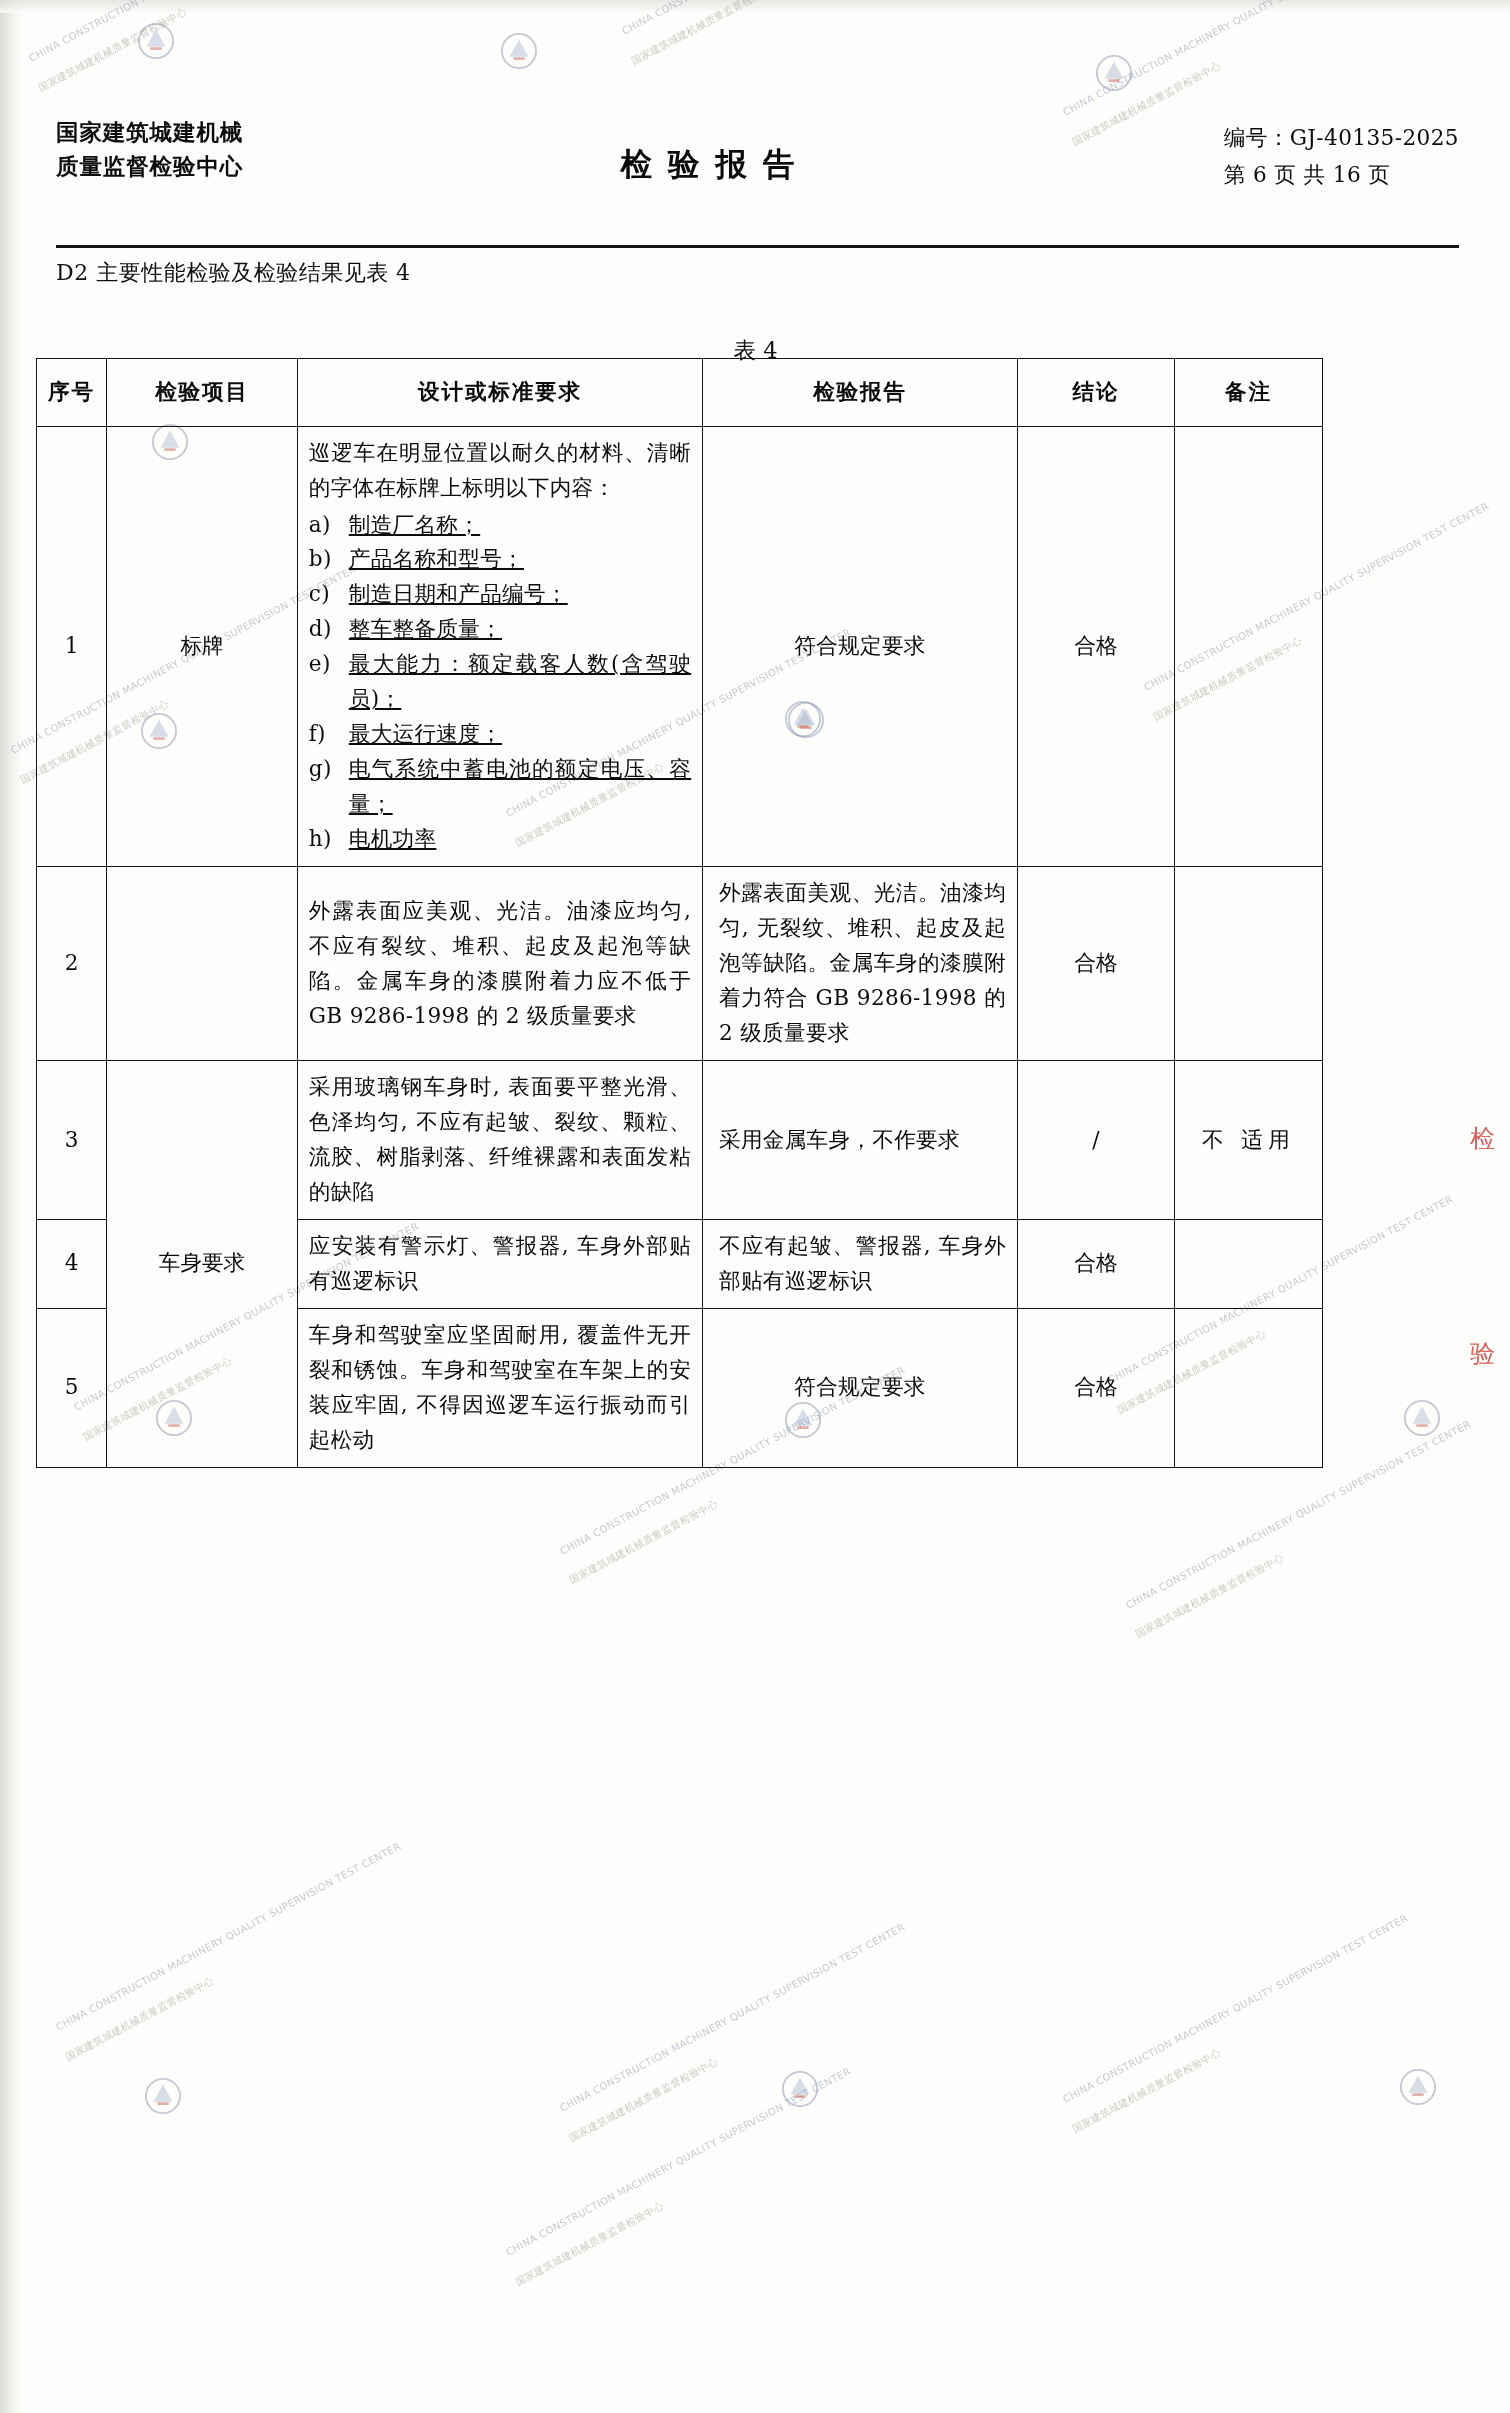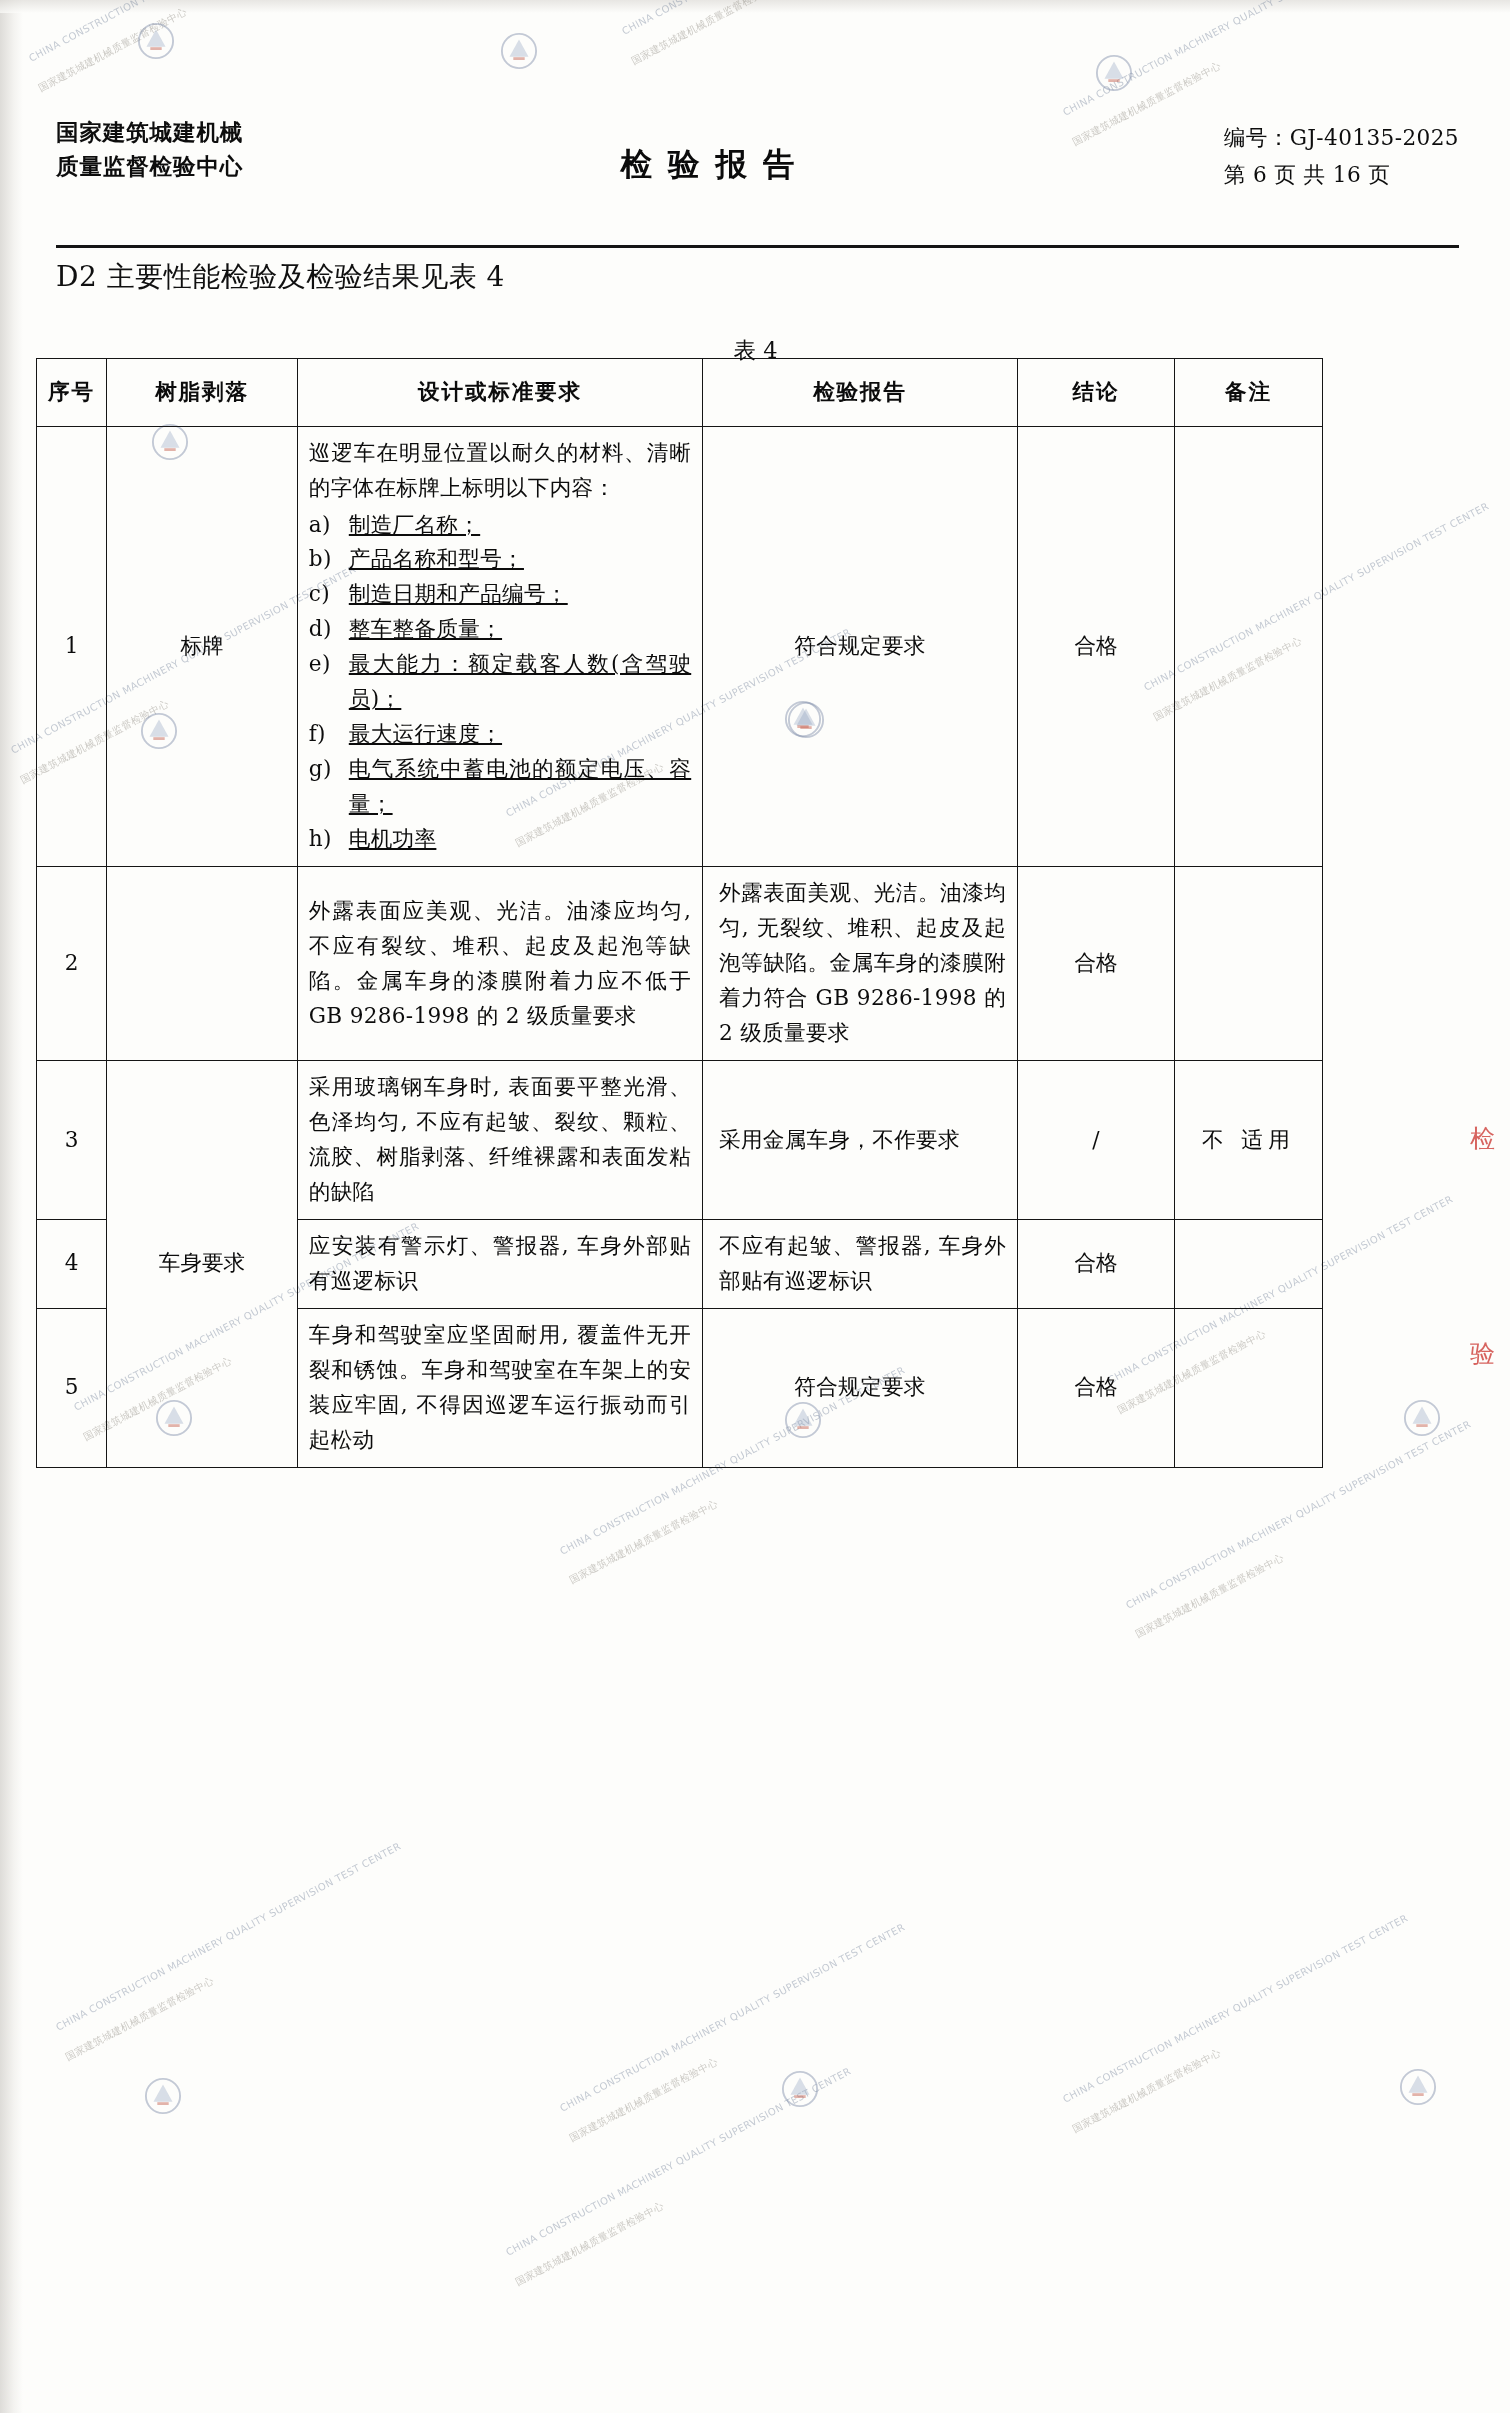--- a/index.html
+++ b/index.html
@@ -106,21 +106,21 @@
     width: 1403px;
     height: 2.7px;
     background: #141414;
     z-index: 5;
   }
 
   .section-line {
     position: absolute;
     left: 56px;
     top: 258px;
-    font-size: 28px;
+    font-size: 22px;
     letter-spacing: 0.5px;
     z-index: 5;
   }
 
   .table-caption {
     position: absolute;
     top: 313px;
     left: 0;
     width: 1511px;
     text-align: center;
@@ -373,21 +373,21 @@
       <col class="c-no">
         <col class="c-item">
         <col class="c-req">
         <col class="c-res">
         <col class="c-concl">
         <col class="c-remark">
     </colgroup>
     <thead>
       <tr>
         <th>序号</th>
-        <th>树脂剥落</th>
+        <th>检验项目</th>
         <th>设计或标准要求</th>
         <th>检验报告</th>
         <th>结论</th>
         <th>备注</th>
       </tr>
     </thead>
     <tbody>
 
       <tr>
         <td class="num">1</td>

